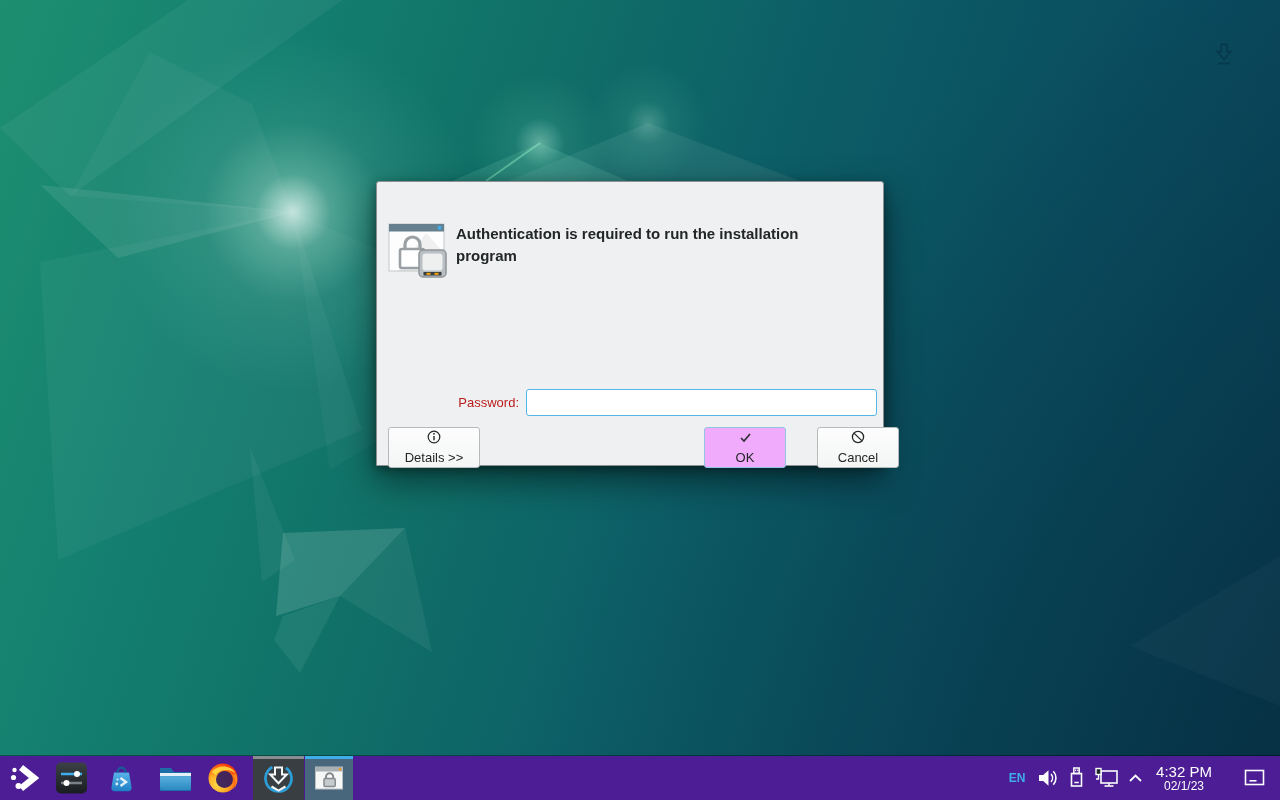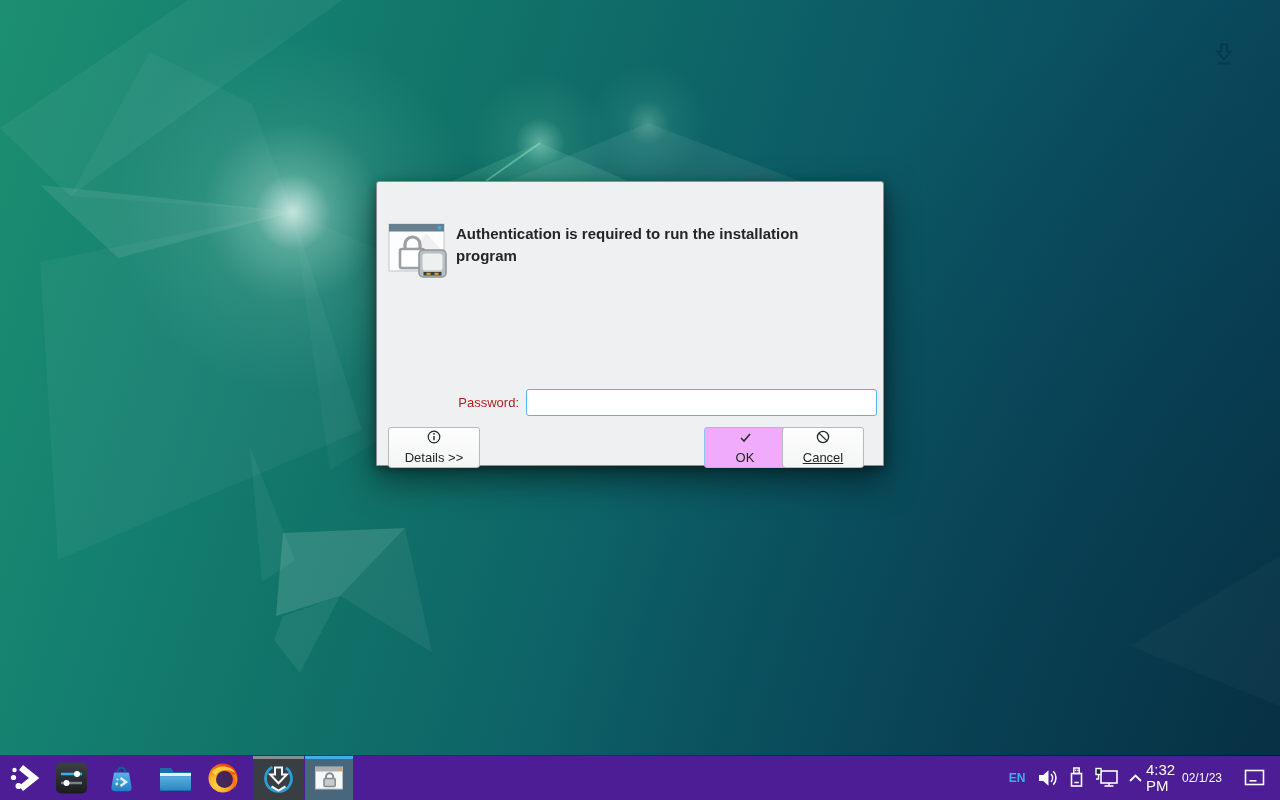--- a/index.html
+++ b/index.html
@@ -55,40 +55,40 @@
     font-size:13px; padding:0 6px; outline:none; color:#232627;
   }
   .btn {
     position:absolute; top:245px; height:41px; border-radius:3px;
     display:flex; align-items:center; justify-content:center; gap:6px;
     font-size:13px; color:#232627; cursor:default;
     background:linear-gradient(#fdfdfd,#f4f5f5); border:1px solid #b7babc;flex-direction:column;
   }
   .btn-details { left:11px; width:92px; }
   .btn-ok { left:327px; width:82px; background:#f0abfc; border:1px solid #8fc6e3; }
-  .btn-cancel { left:405px; width:82px;text-decoration:underline; }
+  .btn-cancel { left:440px; width:82px; }
 
   
   .taskbar {
     position:absolute; left:0; bottom:0; width:1280px; height:44px;
     background:#4c1d95; box-shadow:0 -1px 0 rgba(0,0,0,0.35);
   }
   .tb-abs { position:absolute; top:50%; transform:translateY(-50%); display:flex; align-items:center; justify-content:center; cursor:default; }
   .task-tile { position:absolute; top:0; height:44px; display:flex; align-items:center; justify-content:center; cursor:default; }
   .task-open { left:253px; width:51px; background:#383e42; }
   .task-active { left:305px; width:48px; background:#48677d; }
   .task-indicator { position:absolute; top:0; height:3px; }
   .ind-grey { left:253px; width:51px; background:#878d90; }
   .ind-blue { left:305px; width:48px; background:#3daee9; }
 
   .kbd-layout { position:absolute; left:1004px; top:0; height:44px; width:26px;
     display:flex; align-items:center; justify-content:center;
     color:#3daee9; font-size:12px; font-weight:bold; cursor:default; }
   .clock { position:absolute; left:1146px; top:0; height:44px; width:76px;
-    display:flex; flex-direction:row; align-items:center; justify-content:center;
+    display:flex; flex-direction:column; align-items:center; justify-content:center;
     color:#fcfcfc; line-height:1.05; cursor:default; }
   .clock-time { font-size:15px; }
   .clock-date { font-size:12px; }
 </style>
 </head>
 <body>
 
 <div class="desktop">
   <svg class="wallpaper-shapes" width="1280" height="800" viewBox="0 0 1280 800">
 

